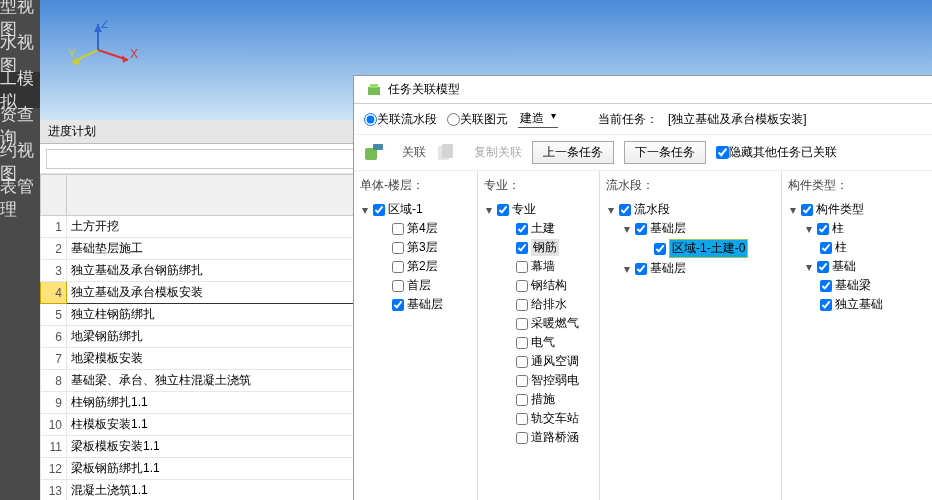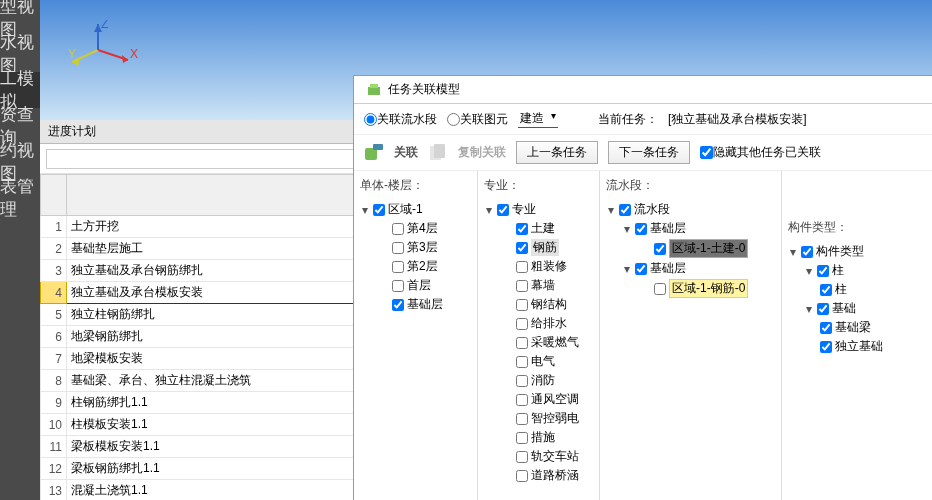--- a/index.html
+++ b/index.html
@@ -28,32 +28,32 @@
   .dialog { position: absolute; left: 353px; top: 75px; right: 0; bottom: 0; background: #fff; border: 1px solid #999; border-right: none; border-bottom: none; display: flex; flex-direction: column; }
   .dialog-title { display: flex; align-items: center; gap: 6px; padding: 5px 12px; border-bottom: 1px solid #ccc; }
   .dialog-title-icon { width: 16px; height: 16px; }
   .dlg-row { display: flex; align-items: center; padding: 6px 10px; gap: 10px; border-bottom: 1px solid #eee; }
   .radio-group { display: flex; align-items: center; gap: 0; }
   .select-like { border: none; border-bottom: 1px solid #555; padding: 0 14px 0 2px; position: relative; }
   .select-like::after { content: "▾"; position: absolute; right: 2px; top: 0; font-size: 10px; }
   .btn { border: 1px solid #aaa; background: linear-gradient(#fdfdfd,#ededed); padding: 2px 10px; cursor: pointer; }
   .dlg-trees { flex: 1; display: flex; overflow: hidden; }
   .tree-col { border-right: 1px solid #ddd; display: flex; flex-direction: column; padding: 4px 6px; overflow: auto; }
-  .tree-col:last-child { border-right: none; margin-top: 42px; }
+  .tree-col:last-child { border-right: none; }
   .tree-col-header { color: #444; padding: 2px 0 6px 0; }
   .tree-node { display: flex; align-items: center; gap: 3px; padding: 1px 0; white-space: nowrap; }
   .tree-caret { width: 10px; text-align: center; color: #555; cursor: pointer; }
   .tree-cb { width: 12px; height: 12px; }
   .indent1 { padding-left: 16px; }
   .indent2 { padding-left: 32px; }
   .indent3 { padding-left: 48px; }
-  .hl-green { background: #737373; border: 1px solid #97c85e; padding: 0 2px; }
+  .hl-green { background: #0ea5e9; border: 1px solid #97c85e; padding: 0 2px; }
   .hl-yellow { background: #fff4a3; border: 1px solid #e7d455; padding: 0 2px; }
   .hl-sel { background: #e2e2e2; padding: 0 2px; }
-  .icon-btn { display: flex; align-items: center; gap: 8px; color: #555; font-weight: bold; }
+  .icon-btn { display: flex; align-items: center; gap: 16px; color: #555; }
   .icon-btn.disabled { opacity: .5; }
   .toolbar-icon { width: 22px; height: 20px; }
 </style>
 </head>
 <body>
 
 <div class="rootflex">
   <div class="leftnav" id="leftnav">
       <div class="navitem">型视图</div>
       <div class="navitem">水视图</div>
@@ -283,45 +283,37 @@
           <div class="tree-node indent2">
             <input type="checkbox" class="tree-cb" checked="" style="">
             <span class="">土建</span>
           </div>
           <div class="tree-node indent2">
             <input type="checkbox" class="tree-cb" checked="" style="">
             <span class="hl-sel">钢筋</span>
           </div>
           <div class="tree-node indent2">
             <input type="checkbox" class="tree-cb" style="">
-            <span class="">粗装修</span>
-          </div>
-          <div class="tree-node indent2">
-            <input type="checkbox" class="tree-cb" style="">
             <span class="">幕墙</span>
           </div>
           <div class="tree-node indent2">
             <input type="checkbox" class="tree-cb" style="">
             <span class="">钢结构</span>
           </div>
           <div class="tree-node indent2">
             <input type="checkbox" class="tree-cb" style="">
             <span class="">给排水</span>
           </div>
           <div class="tree-node indent2">
             <input type="checkbox" class="tree-cb" style="">
             <span class="">采暖燃气</span>
           </div>
           <div class="tree-node indent2">
             <input type="checkbox" class="tree-cb" style="">
             <span class="">电气</span>
-          </div>
-          <div class="tree-node indent2">
-            <input type="checkbox" class="tree-cb" style="">
-            <span class="">消防</span>
           </div>
           <div class="tree-node indent2">
             <input type="checkbox" class="tree-cb" style="">
             <span class="">通风空调</span>
           </div>
           <div class="tree-node indent2">
             <input type="checkbox" class="tree-cb" style="">
             <span class="">智控弱电</span>
           </div>
           <div class="tree-node indent2">
@@ -353,24 +345,20 @@
           </div>
           <div class="tree-node indent3">
             <input type="checkbox" class="tree-cb" checked="" style="">
             <span class="hl-green">区域-1-土建-0</span>
           </div>
           <div class="tree-node indent1">
             <span class="tree-caret">▾</span>
             <input type="checkbox" class="tree-cb" checked="" style="">
             <span>基础层</span>
           </div>
-          <div class="tree-node indent3">
-            <input type="checkbox" class="tree-cb" style="">
-            <span class="hl-yellow">区域-1-钢筋-0</span>
-          </div>
         </div>
     </div>
     <div class="tree-col" style="flex:1">
       <div class="tree-col-header">构件类型：</div>
       <div id="tree4">
           <div class="tree-node">
             <span class="tree-caret">▾</span>
             <input type="checkbox" class="tree-cb" checked="" style="">
             <span>构件类型</span>
           </div>

